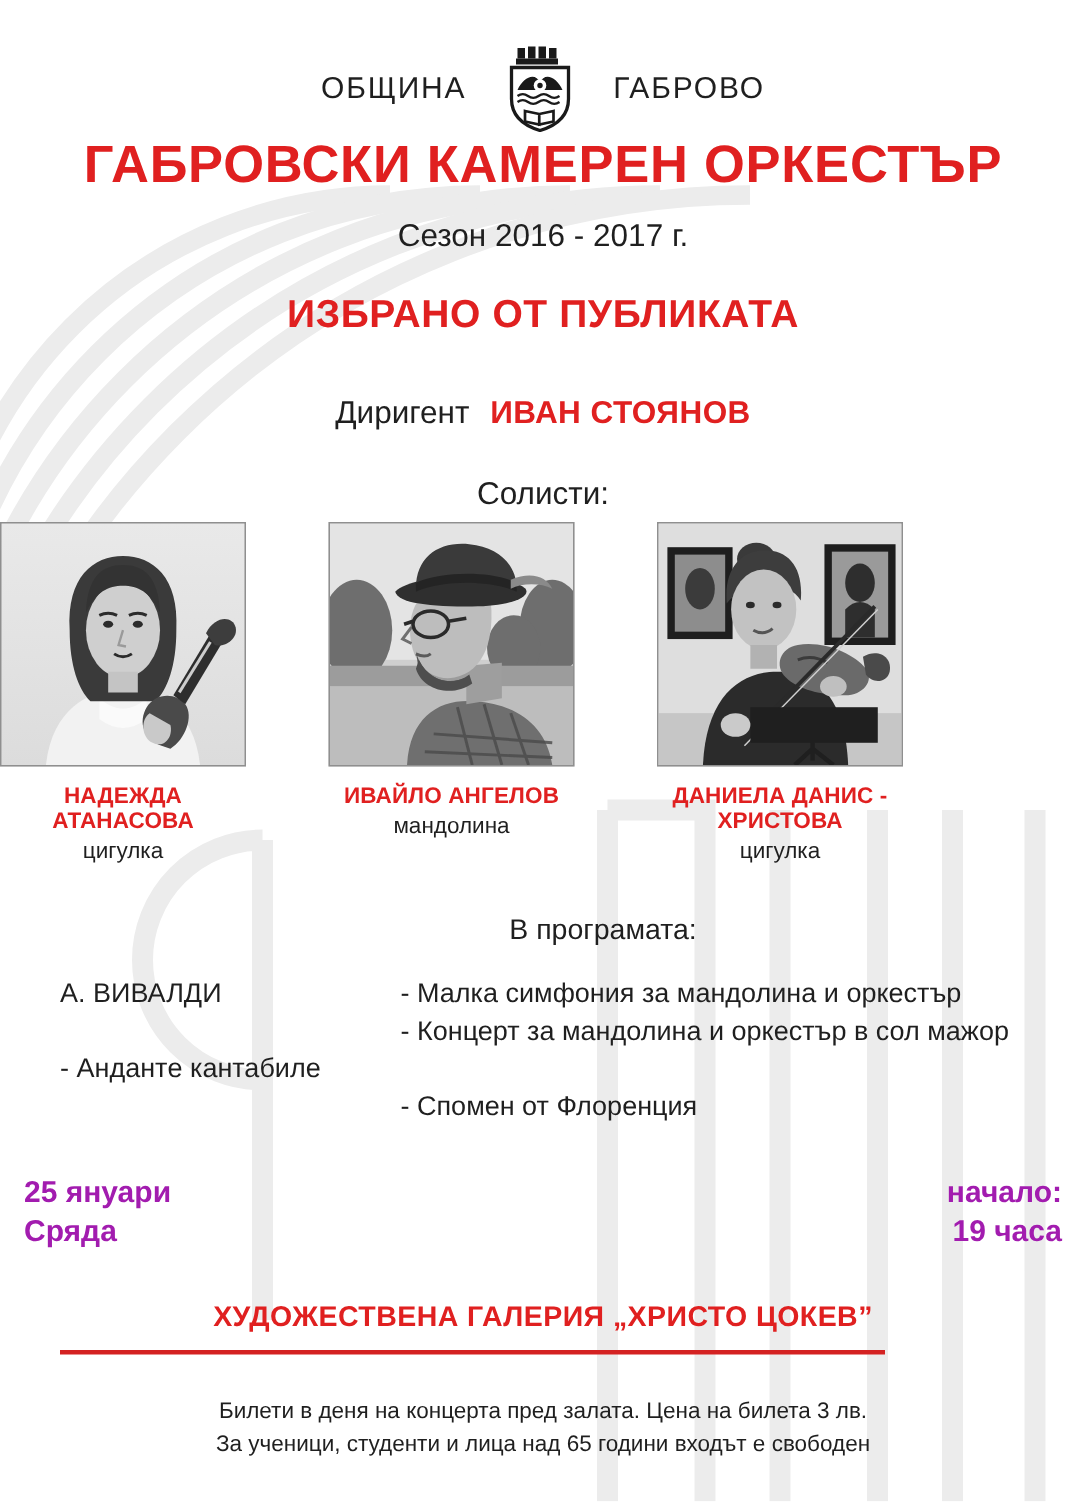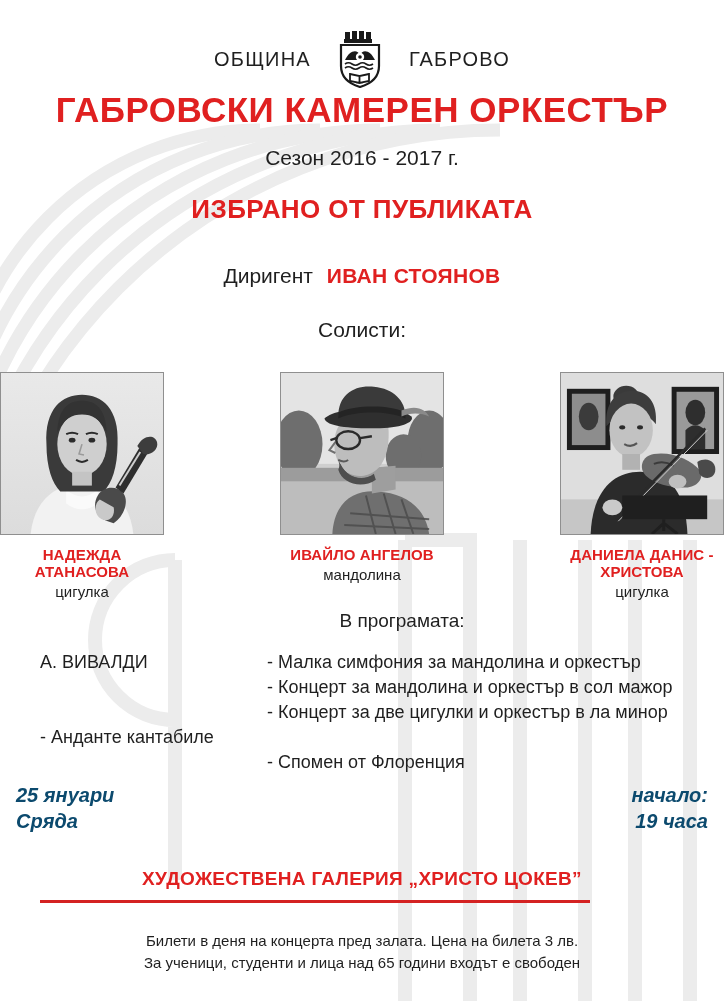--- a/index.html
+++ b/index.html
@@ -114,26 +114,26 @@
     left: 0;
     width: 724px;
     text-align: center;
     font-size: 21px;
     color: #1f1f1f;
   }
 
   
   .soloists {
     position: absolute;
-    top: 372px;
+    top: 348px;
     left: 0;
     width: 724px;
     display: flex;
-    justify-content: space-between;
-    gap: 87px;
+    justify-content: flex-start;
+    gap: 55px;
   }
   .soloist { width: 164px; text-align: center; }
   .photo-frame {
     width: 164px;
     height: 163px;
     border: 1px solid #8f8f8f;
     box-sizing: border-box;
     overflow: hidden;
     background: #d8d8d8;
     position: relative;
@@ -183,22 +183,21 @@
   
   .datetime {
     position: absolute;
     top: 782px;
     left: 16px;
     width: 692px;
     display: flex;
     justify-content: space-between;
     font-size: 20px;
     font-weight: bold;
-    color: #0c4a6e;
-    font-style: italic;
+    color: #a21caf;
   }
   .dt-left { text-align: left; line-height: 26px; }
   .dt-right { text-align: right; line-height: 26px; }
 
   
   .venue {
     position: absolute;
     top: 868px;
     left: 0;
     width: 724px;
@@ -458,21 +457,20 @@
       <div class="prog-line">
         <span class="prog-composer">А. ВИВАЛДИ</span>
         <span class="prog-work">- Малка симфония за мандолина и оркестър</span>
       </div>
       <div class="prog-line">
         <span class="prog-composer"></span>
         <span class="prog-work">- Концерт за мандолина и оркестър в сол мажор</span>
       </div>
       <div class="prog-line">
         <span class="prog-composer"></span>
-        <span class="prog-work">- Концерт за две цигулки и оркестър в ла минор</span>
       </div>
       <div class="prog-line">
         <span class="prog-work">- Андантe кантабиле</span>
       </div>
       <div class="prog-line">
         <span class="prog-composer"></span>
         <span class="prog-work">- Спомен от Флоренция</span>
       </div>
     </div>
 

